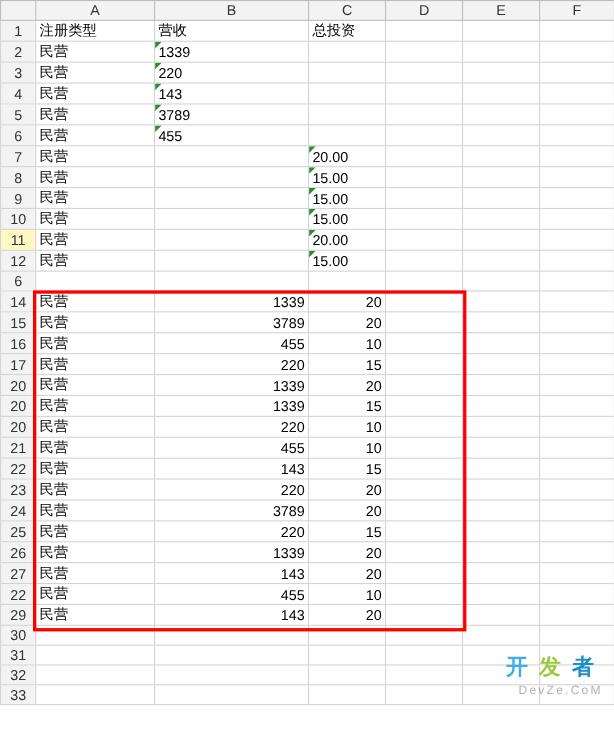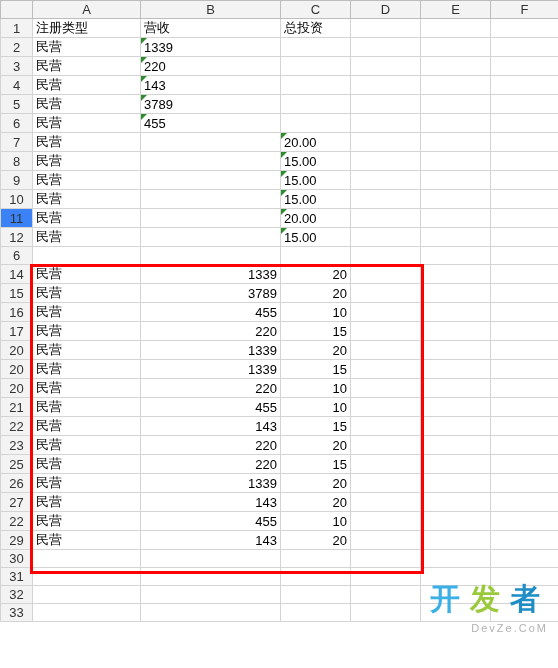--- a/index.html
+++ b/index.html
@@ -47,21 +47,21 @@
     background: #f3f3f3;
     border-color: #bdbdbd;
   }
   .rowhead {
     background: #f3f3f3;
     text-align: center;
     border-color: #bdbdbd;
     color: #333;
   }
   .rowhead.active {
-    background: #3b82f6;
+    background: #fef9c3;
   }
   .txtL { text-align: left; }
   .txtR { text-align: right; }
   .flagcell { position: relative; }
   .flagcell::before {
     content: "";
     position: absolute;
     top: 0;
     left: 0;
     width: 0;
@@ -321,20 +321,29 @@
       <tr>
         <td class="rowhead">23</td>
         <td class="txtL">民营</td>
         <td class="txtR">220</td>
         <td class="txtR">20</td>
         <td class="txtL"></td>
         <td class="txtL"></td>
         <td class="txtL"></td>
       </tr>
       <tr>
+        <td class="rowhead">24</td>
+        <td class="txtL">民营</td>
+        <td class="txtR">3789</td>
+        <td class="txtR">20</td>
+        <td class="txtL"></td>
+        <td class="txtL"></td>
+        <td class="txtL"></td>
+      </tr>
+      <tr>
         <td class="rowhead">25</td>
         <td class="txtL">民营</td>
         <td class="txtR">220</td>
         <td class="txtR">15</td>
         <td class="txtL"></td>
         <td class="txtL"></td>
         <td class="txtL"></td>
       </tr>
       <tr>
         <td class="rowhead">26</td>
@@ -406,14 +415,14 @@
         <td class="txtL"></td>
         <td class="txtL"></td>
         <td class="txtL"></td>
         <td class="txtL"></td>
       </tr>
     </tbody>
 </table>
 
 <div class="red-box" id="redbox" style="left: 30px; width: 394px; top: 263.5px; height: 310px;"></div>
 
-<div class="watermark" id="wm" style="right:8px; bottom:48px; font-size:30px;text-align:center;"><span class="c1">开</span><span class="c2">发</span><span class="c3">者</span></div>
+<div class="watermark" id="wm" style="right:8px; bottom:48px; font-size:20px;text-align:center;"><span class="c1">开</span><span class="c2">发</span><span class="c3">者</span></div>
 <div class="watermark-sub" style="right:10px; bottom:34px;">DevZe.CoM</div>
 
 </body></html>

